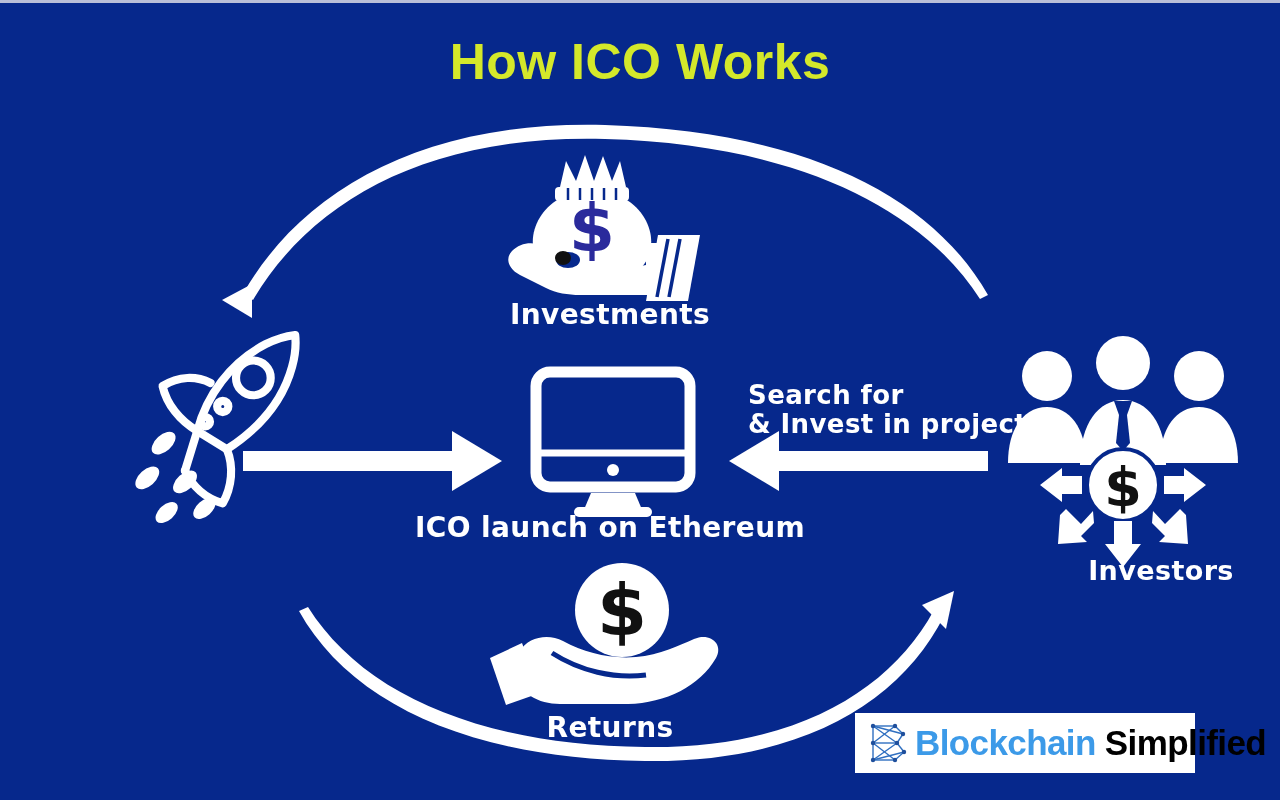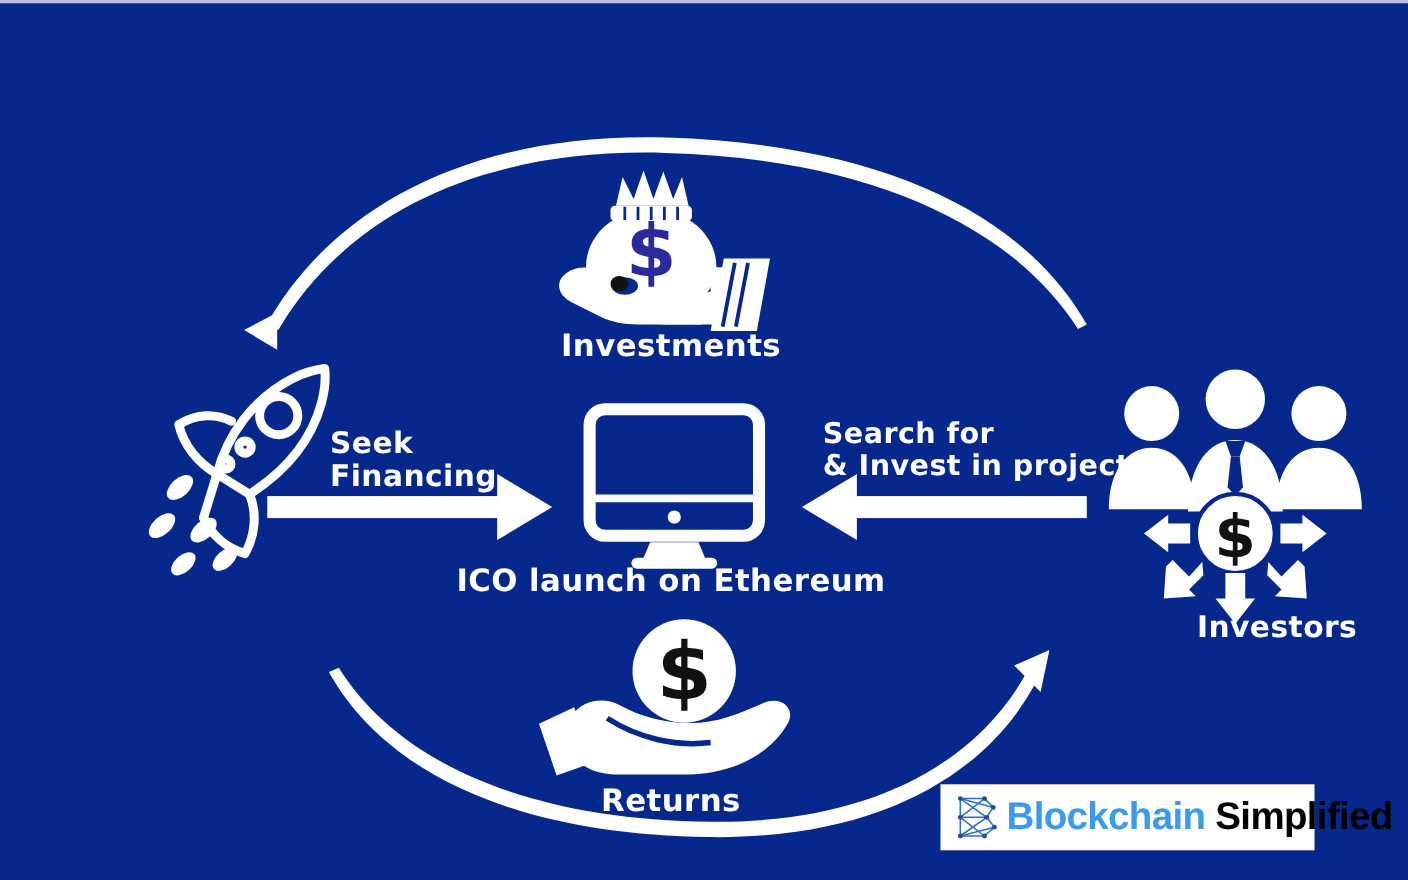--- a/index.html
+++ b/index.html
@@ -83,20 +83,21 @@
     white-space: pre;
   }
   #logo-word-1 { }
   #logo-word-2 { color: #000000; }
 </style>
 </head>
 <body>
 
 <div id="stage" style="background: rgb(6, 40, 140);">
 
+  <div id="page-title" style="color: rgb(212, 232, 42);">How ICO Works</div>
 
   <svg id="svg-layer" viewBox="0 0 1280 800">
 
     <g>
       <path d="M 988 292
                C 930 190, 800 128, 605 122
                C 420 117, 300 190, 243 291
                L 253 297
                C 310 200, 425 131, 605 136
                C 790 141, 920 202, 980 296 Z" fill="#ffffff"></path>
@@ -285,22 +286,20 @@
   </svg>
 
   <div class="hud-text" id="lbl-investments">Investments</div>
 
   <div class="hud-text" id="lbl-returns">Returns</div>
 
   <div class="hud-text" id="lbl-ico">ICO launch on Ethereum</div>
 
   <div class="hud-text" id="lbl-investors">Investors</div>
 
-  <div class="hud-text" id="lbl-seek">Seek
-Financing</div>
 
   <div class="hud-text" id="lbl-search">Search for
 &amp; Invest in project</div>
 
   <div id="logo-box">
     <svg id="logo-mark" width="42" height="44" viewBox="0 0 42 44">
       <g stroke="#2f6fc0" stroke-width="1.4" fill="none">
         <line x1="6" y1="5" x2="6" y2="39"></line>
         <line x1="6" y1="5" x2="28" y2="5"></line>
         <line x1="6" y1="22" x2="30" y2="22"></line>

